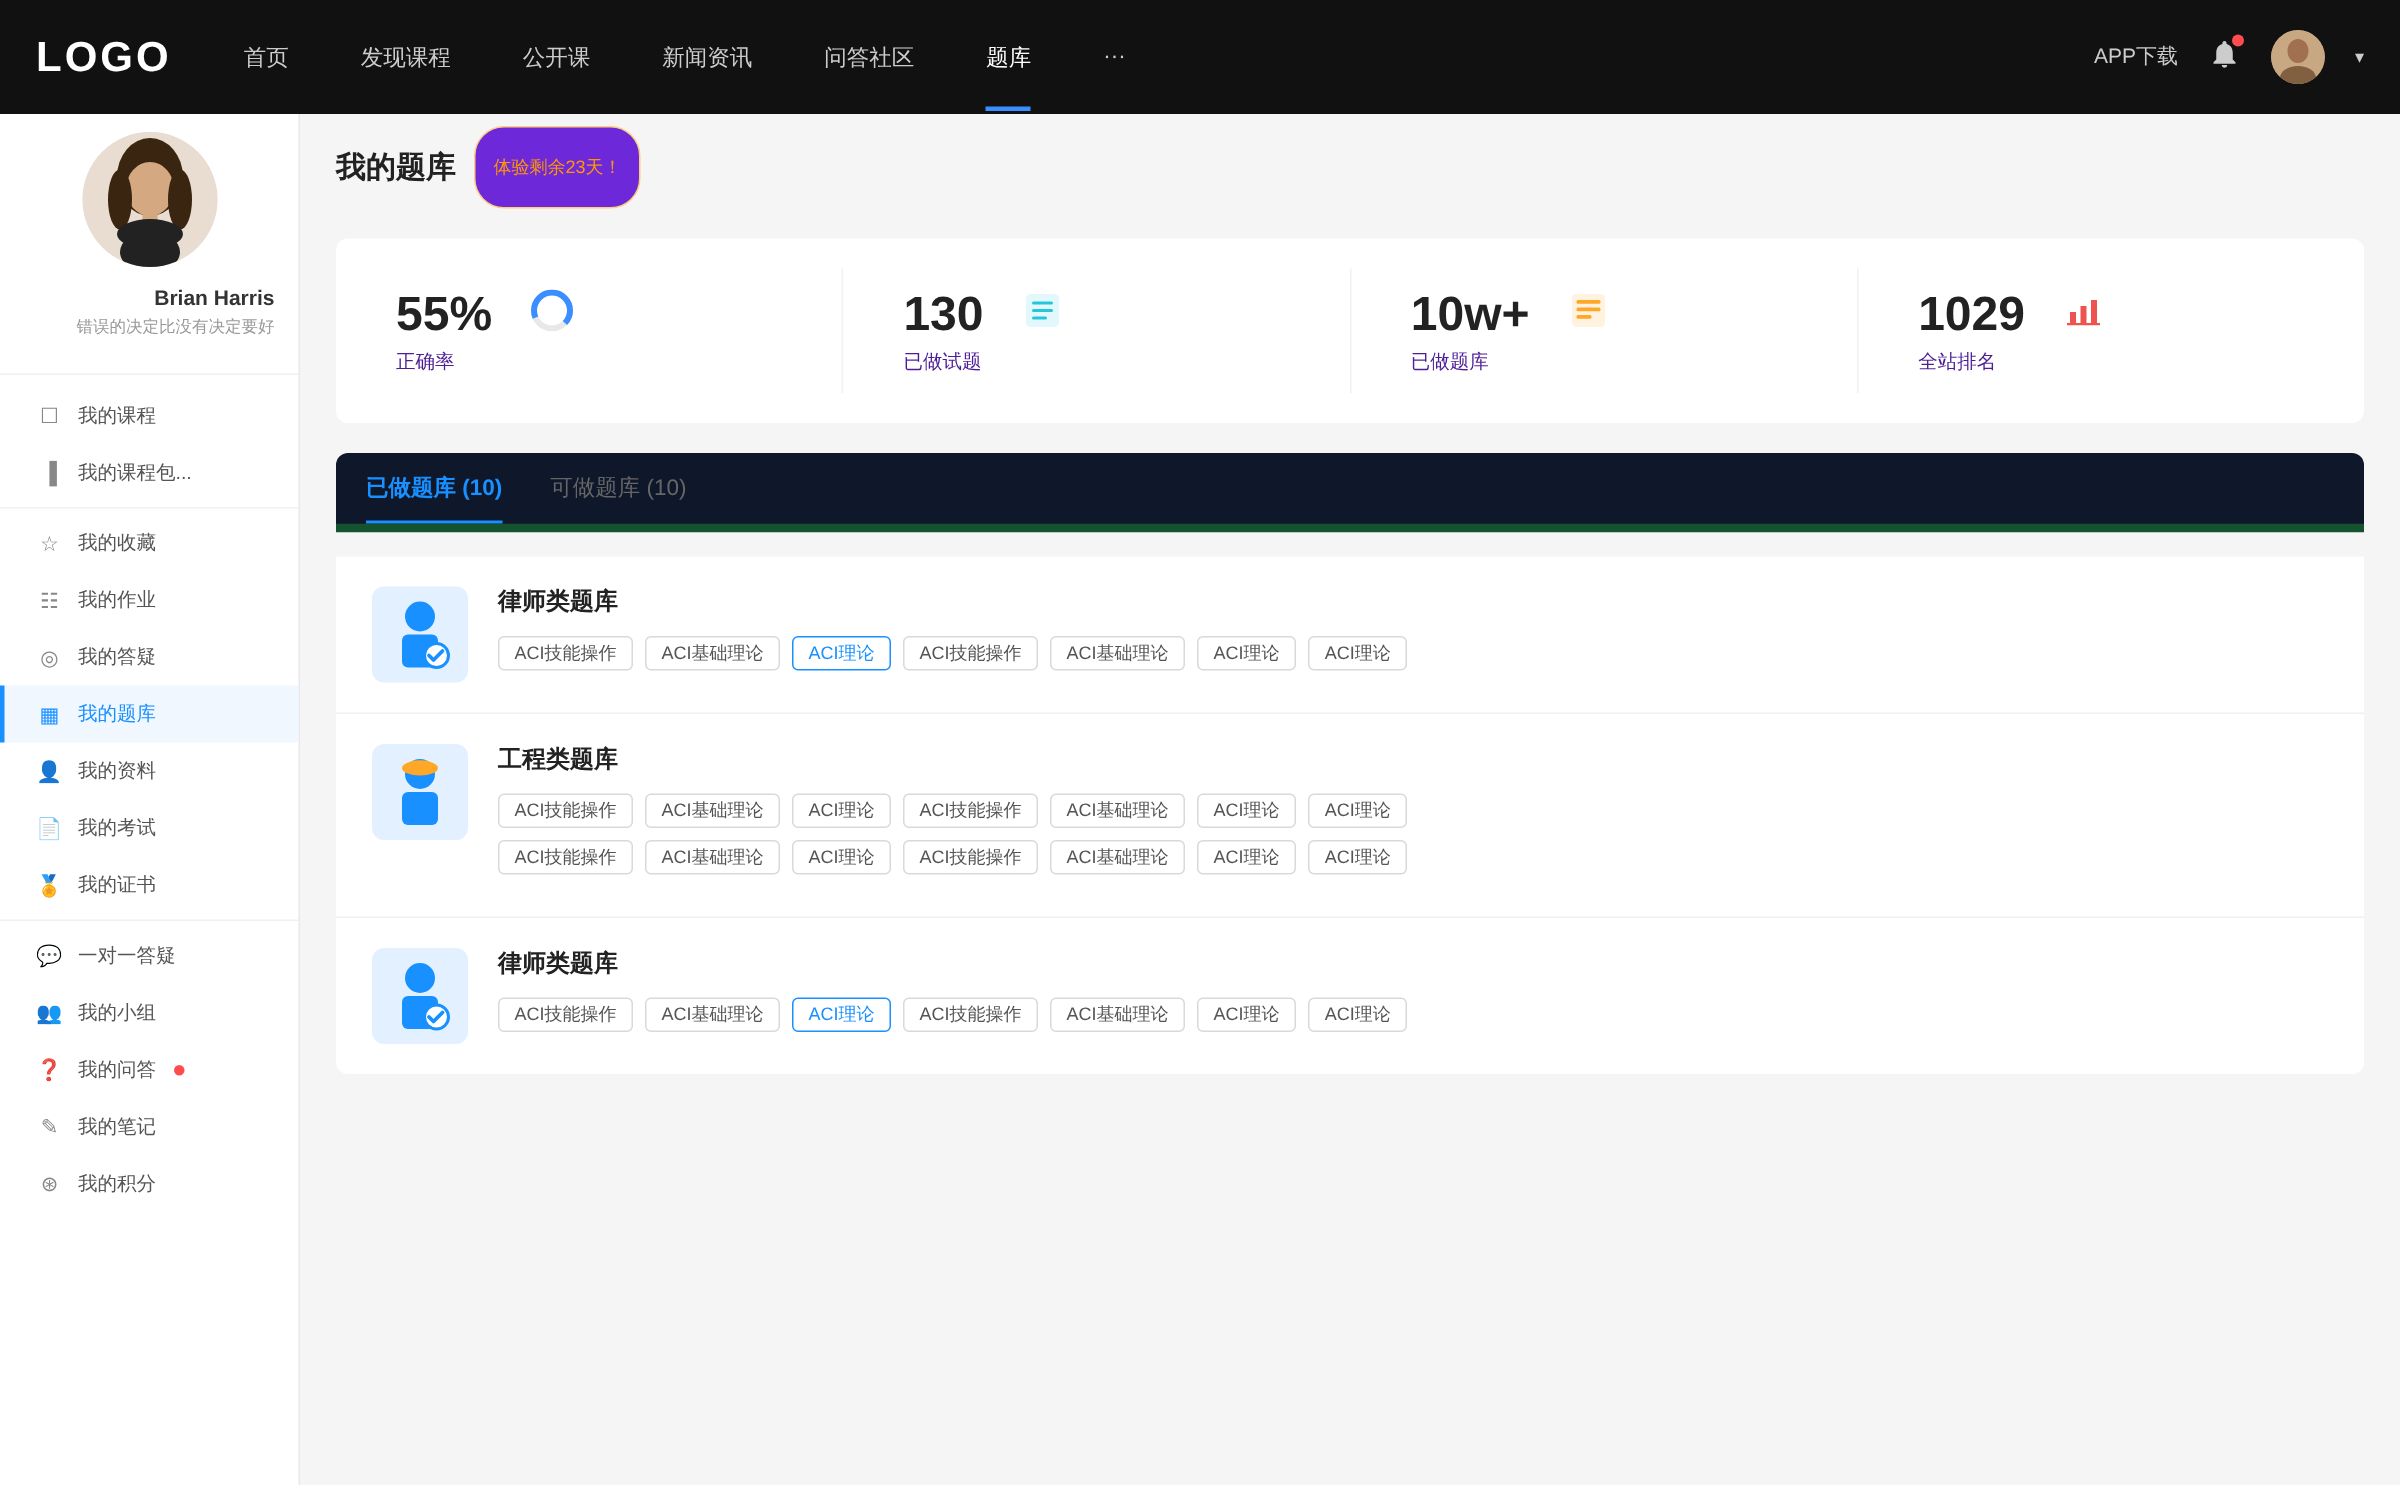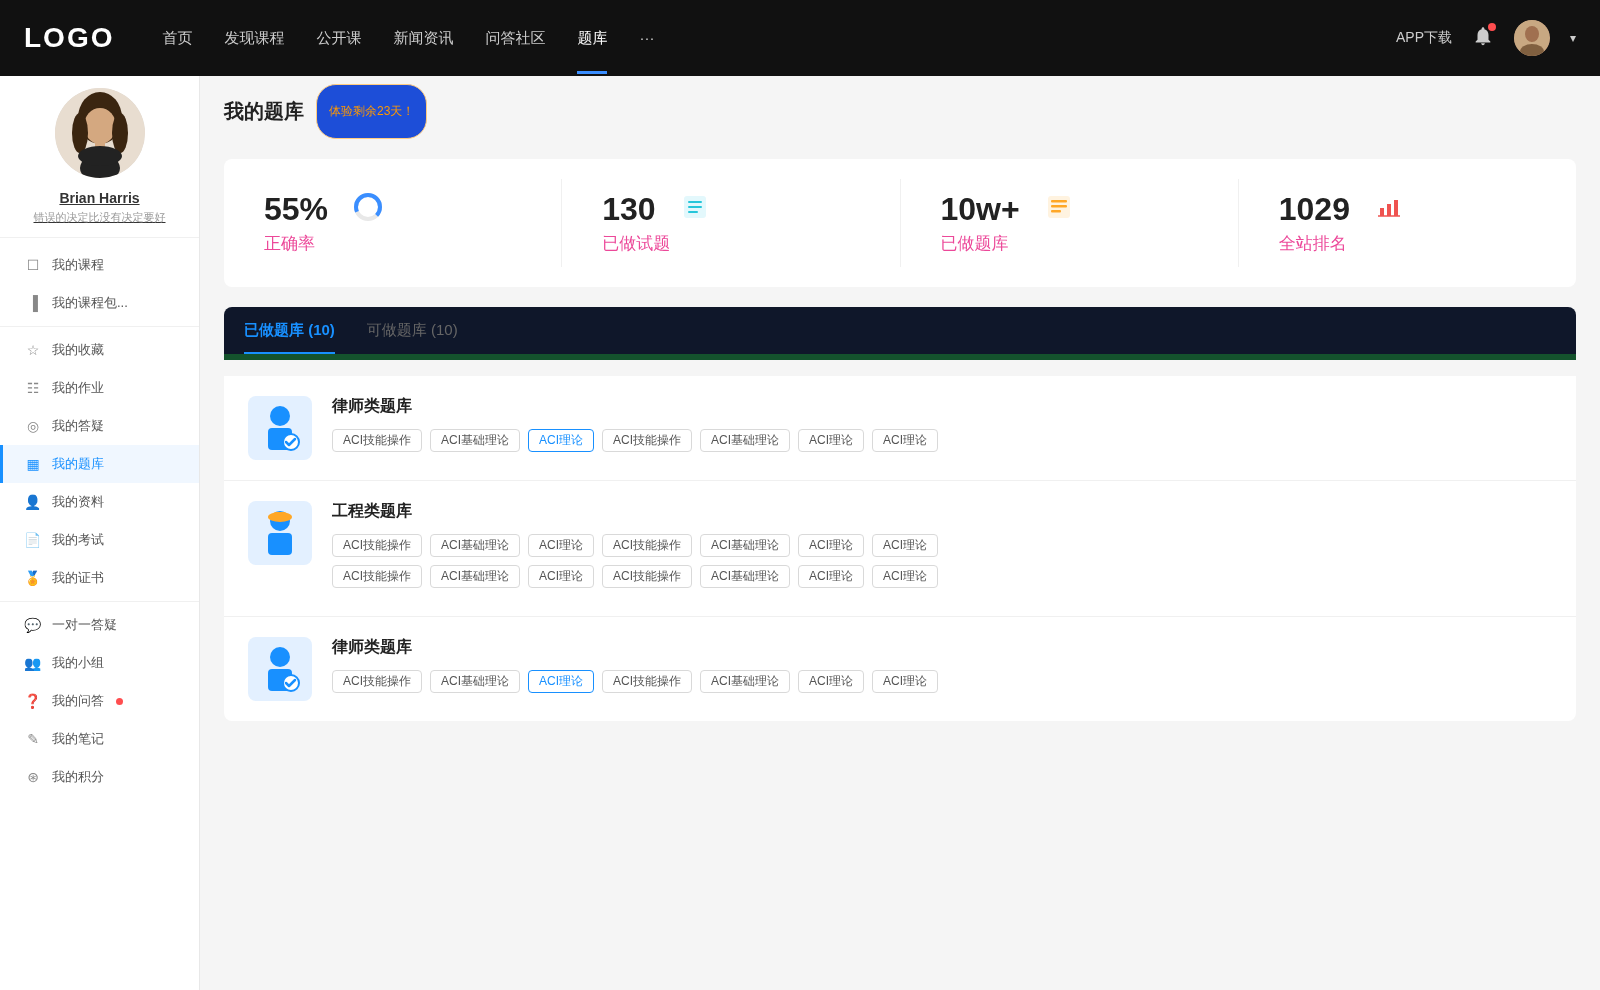--- a/index.html
+++ b/index.html
@@ -18,21 +18,21 @@
     }
     .navbar-logo {
       font-size: 28px;
       font-weight: 900;
       color: #fff;
       letter-spacing: 2px;
       margin-right: 48px;
     }
     .navbar-menu {
       display: flex;
-      gap: 32px;
+      gap: 48px;
       flex: 1;
     }
     .navbar-menu-item {
       color: #ccc;
       font-size: 15px;
       cursor: pointer;
       padding: 4px 0;
       position: relative;
     }
     .navbar-menu-item.active {
@@ -96,24 +96,23 @@
 
     
     .sidebar {
       width: 200px;
       background: #fff;
       border-right: 1px solid #e8e8e8;
       padding: 24px 0;
       flex-shrink: 0;
     }
     .sidebar-profile {
-      text-align: center;
-      padding: 0 16px 12px;
+      text-align: right;
+      padding: 0 16px 24px;
       border-bottom: 1px solid #f0f0f0;
-      text-decoration: underline;
     }
     .sidebar-avatar-wrap {
       width: 90px; height: 90px;
       border-radius: 50%;
       margin: 0 auto 12px;
       overflow: hidden;
       background: #e0d8d0;
     }
     .sidebar-name {
       font-size: 14px;
@@ -184,21 +183,21 @@
       align-items: center;
       gap: 12px;
       margin-bottom: 20px;
     }
     .page-title {
       font-size: 20px;
       font-weight: 600;
       color: #222;
     }
     .trial-badge {
-      background: #1d4ed8;
+      background: #6d28d9;
       color: #ff9800;
       border: 1px solid #ffcc80;
       border-radius: 20px;
       padding: 18px 12px;
       font-size: 12px;
     }
 
     
     .stats-row {
       display: flex;
@@ -227,22 +226,22 @@
     }
     .stat-value {
       font-size: 32px;
       font-weight: 700;
       color: #222;
     }
     .stat-icon {
       font-size: 22px;
     }
     .stat-label {
-      font-size: 17px;
-      color: #ec4899;
+      font-size: 13px;
+      color: #4c1d95;
     }
     .icon-pie { color: #3a8eff; }
     .icon-list { color: #26c6da; }
     .icon-note { color: #ffa726; }
     .icon-bar { color: #ef5350; }
 
     
     .tabs-row {
       display: flex;
       gap: 32px;

